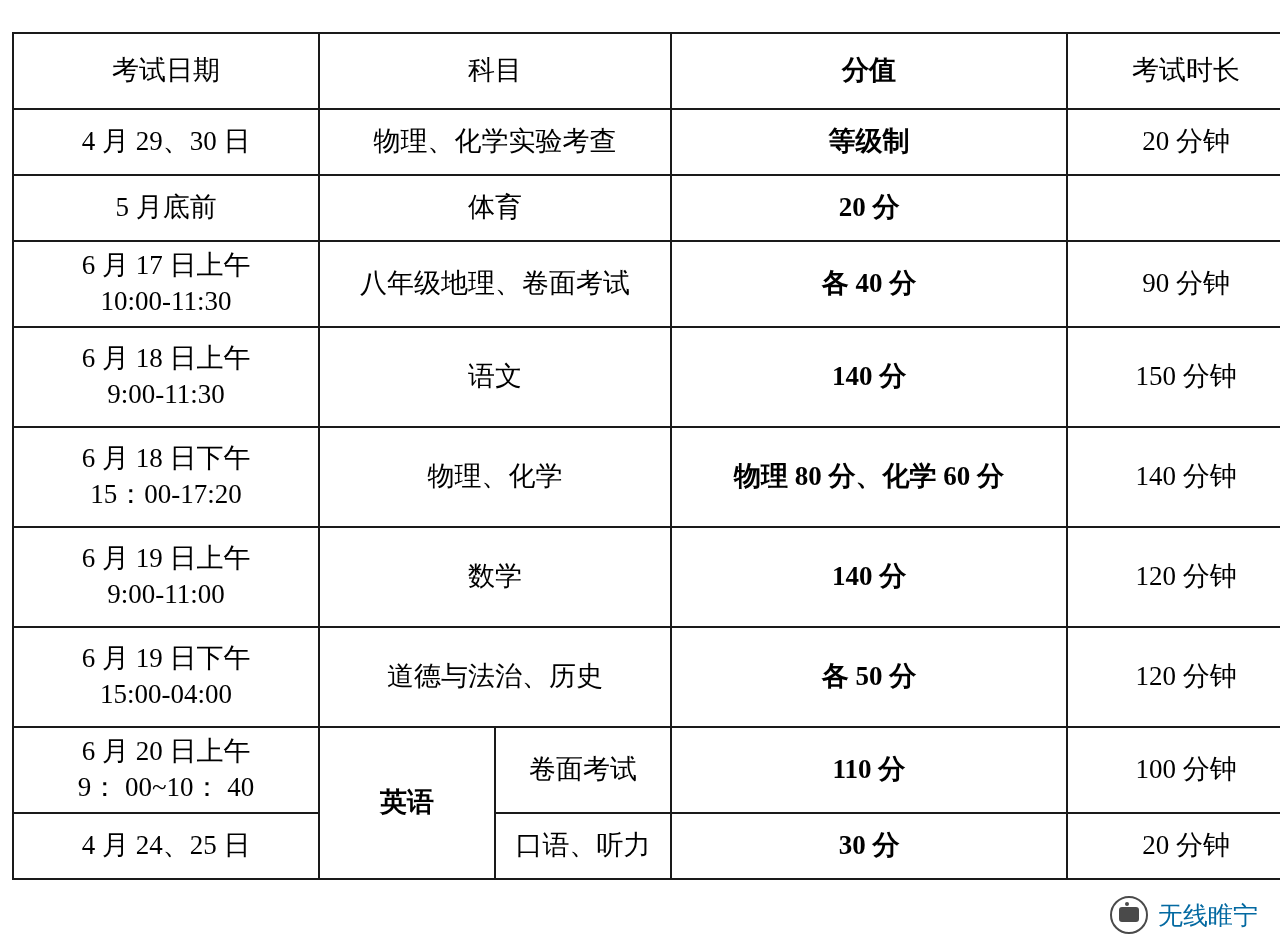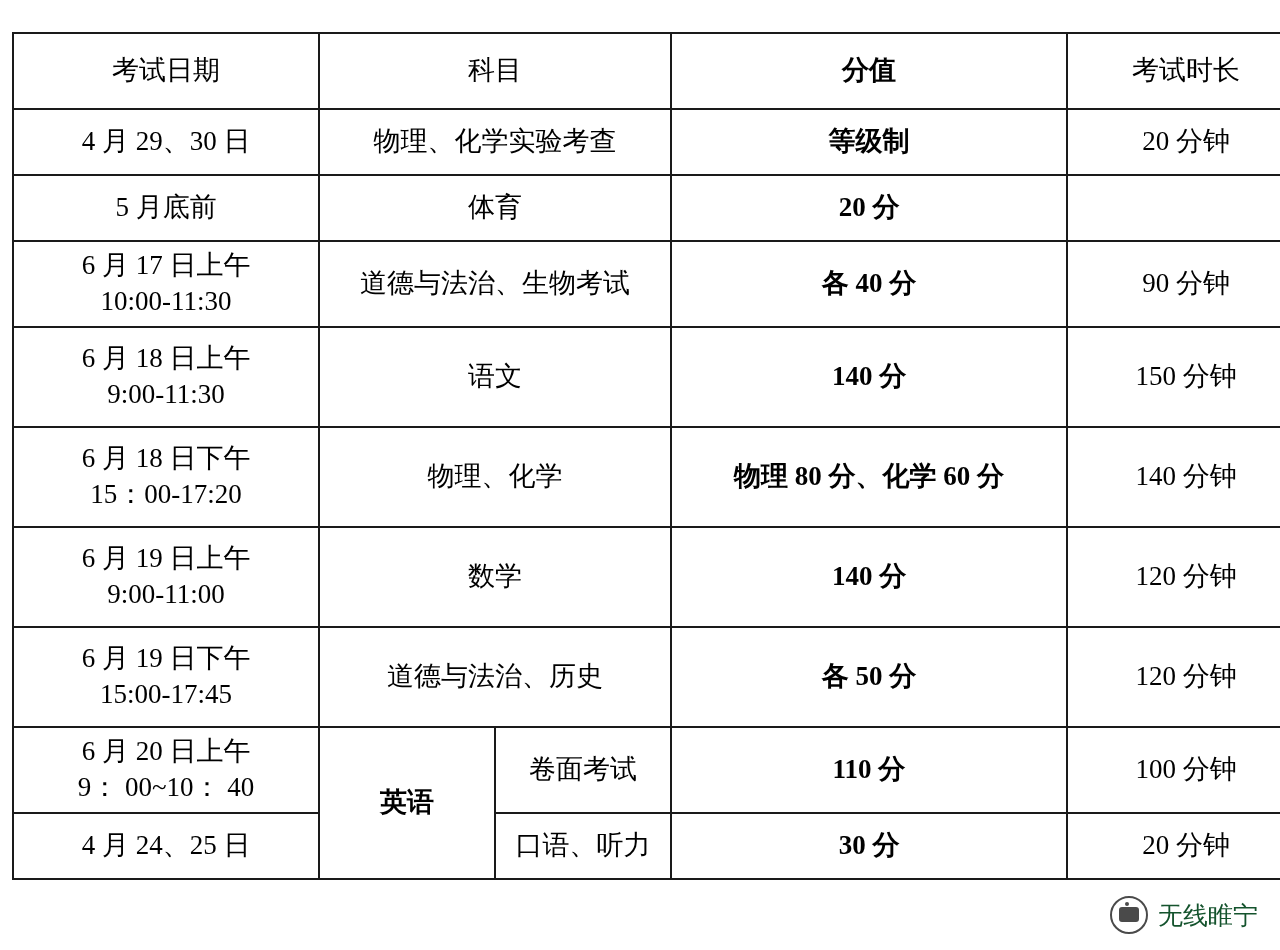--- a/index.html
+++ b/index.html
@@ -54,21 +54,21 @@
   .r-tall { height: 86px; }
   .r-mid  { height: 66px; }
   .r-big  { height: 100px; }
   .watermark {
     position: absolute;
     right: 22px;
     bottom: 26px;
     display: flex;
     align-items: center;
     gap: 10px;
-    color: #14532d;
+    color: #0369a1;
     font-size: 25px;
     font-family: "Liberation Sans", sans-serif;
   }
   .wm-logo {
     width: 34px;
     height: 34px;
     border-radius: 50%;
     background: #ffffff;
     border: 2px solid #4a4a4a;
     display: inline-block;
@@ -116,21 +116,21 @@
       <tr class="r-mid">
         <td class="col-date left">5 月底前</td>
         <td class="col-subj" colspan="2">体育</td>
         <td class="col-score">20 分</td>
         <td class="col-dur"></td>
       </tr>
 
       <tr class="r-tall">
         <td class="col-date left">6 月 17 日上午
 10:00-11:30</td>
-        <td class="col-subj" colspan="2">道德与法治、生物考试</td>
+        <td class="col-subj" colspan="2">八年级地理、卷面考试</td>
         <td class="col-score">各 40 分</td>
         <td class="col-dur">90 分钟</td>
       </tr>
 
       <tr class="r-big">
         <td class="col-date left">6 月 18 日上午
 9:00-11:30</td>
         <td class="col-subj" colspan="2">语文</td>
         <td class="col-score">140 分</td>
         <td class="col-dur">150 分钟</td>
@@ -147,21 +147,21 @@
       <tr class="r-big">
         <td class="col-date left">6 月 19 日上午
 9:00-11:00</td>
         <td class="col-subj" colspan="2">数学</td>
         <td class="col-score">140 分</td>
         <td class="col-dur">120 分钟</td>
       </tr>
 
       <tr class="r-big">
         <td class="col-date left">6 月 19 日下午
-15:00-17:45</td>
+15:00-04:00</td>
         <td class="col-subj" colspan="2">道德与法治、历史</td>
         <td class="col-score">各 50 分</td>
         <td class="col-dur">120 分钟</td>
       </tr>
 
       <tr class="r-tall">
         <td class="col-date left">6 月 20 日上午
 9： 00~10： 40</td>
         <td style="width:118px;font-weight:bold;" rowspan="2">英语</td>
         <td style="width:224px;margin-left:40px;">卷面考试</td>

